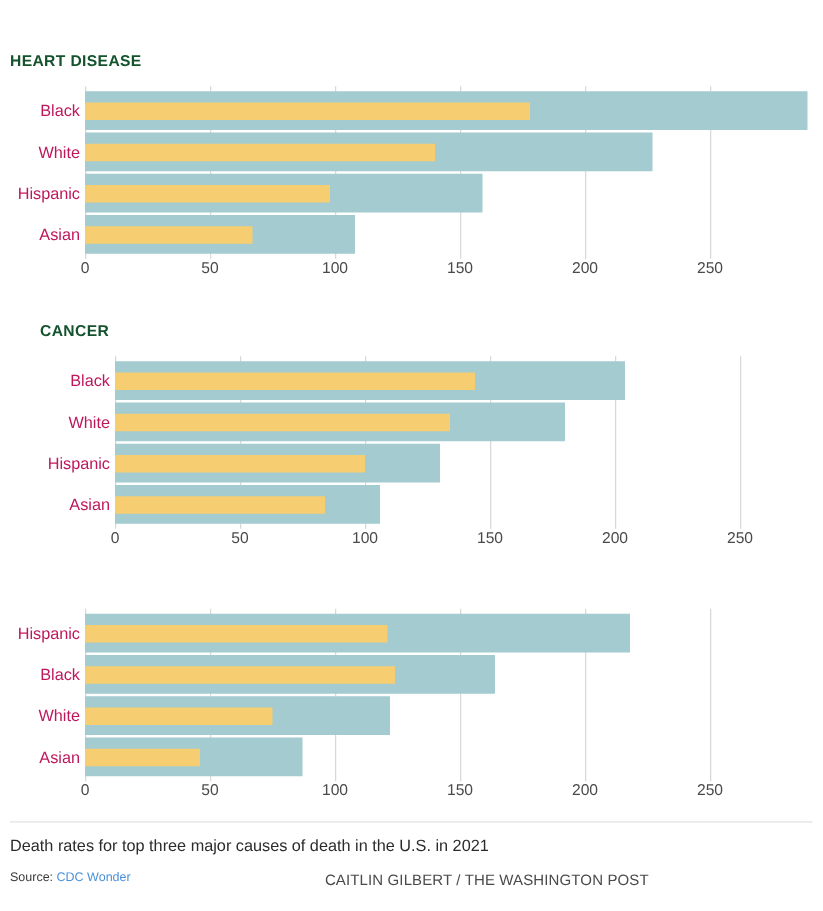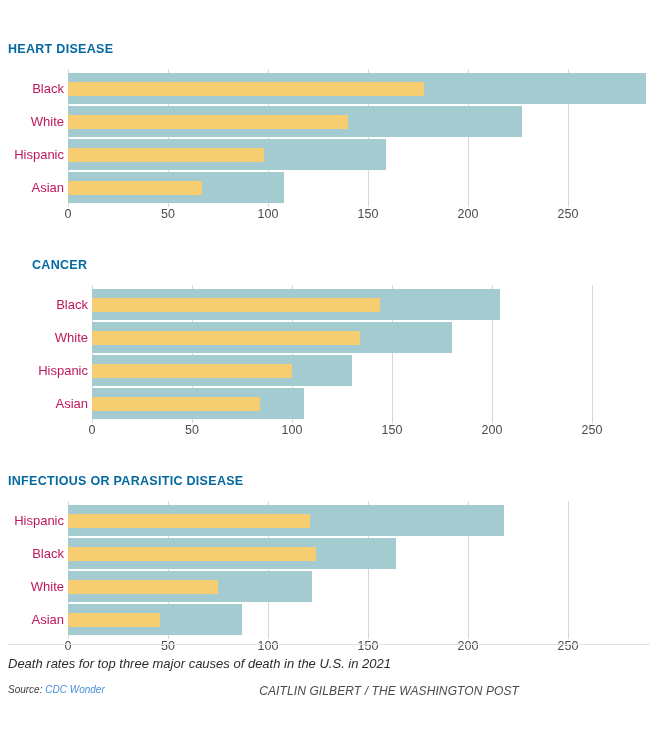--- a/index.html
+++ b/index.html
@@ -54,21 +54,21 @@
   
   .section {
     position: absolute;
     left: 0;
     width: 658px;
   }
   .section-title {
     font-size: 12.5px;
     font-weight: bold;
     letter-spacing: 0.3px;
-    color: #0369a1;
+    color: #14532d;
     margin: 0 0 0 8px;
     text-transform: uppercase;
   }
 
   .plot {
     position: relative;
     margin-top: 13px;
     height: 132px;
     width: 658px;
   }
@@ -140,23 +140,22 @@
     font-size: 12.5px;
     color: #4a4a4a;
     transform: translateX(-50%);
     white-space: nowrap;
   }
 
   
   .footer {
     position: absolute;
     left: 0;
-    bottom: 13px;
+    bottom: 0;
     width: 527px;
-    font-style: italic;
   }
   .footer-rule {
     position: absolute;
     left: 8px;
     top: 0;
     width: 642px;
     height: 1px;
     background: #e2e2e2;
   }
   .footer-caption {
@@ -277,21 +276,20 @@
           <div class="axis-tick" style="left: 168px;">50</div>
           <div class="axis-tick" style="left: 268px;">100</div>
           <div class="axis-tick" style="left: 368px;">150</div>
           <div class="axis-tick" style="left: 468px;">200</div>
           <div class="axis-tick" style="left: 568px;">250</div>
         </div>
     </div>
   </div>
 
   <div class="section" id="section-2" style="top:474px;">
-    <div class="section-title">INFECTIOUS OR PARASITIC DISEASE</div>
     <div class="plot">
       <div class="grid" id="grid-2">
           <div class="gridline zero" style="left: 68px;"></div>
           <div class="gridline" style="left: 168px;"></div>
           <div class="gridline" style="left: 268px;"></div>
           <div class="gridline" style="left: 368px;"></div>
           <div class="gridline" style="left: 468px;"></div>
           <div class="gridline" style="left: 568px;"></div>
         </div>
       <div class="rows" id="rows-2">

